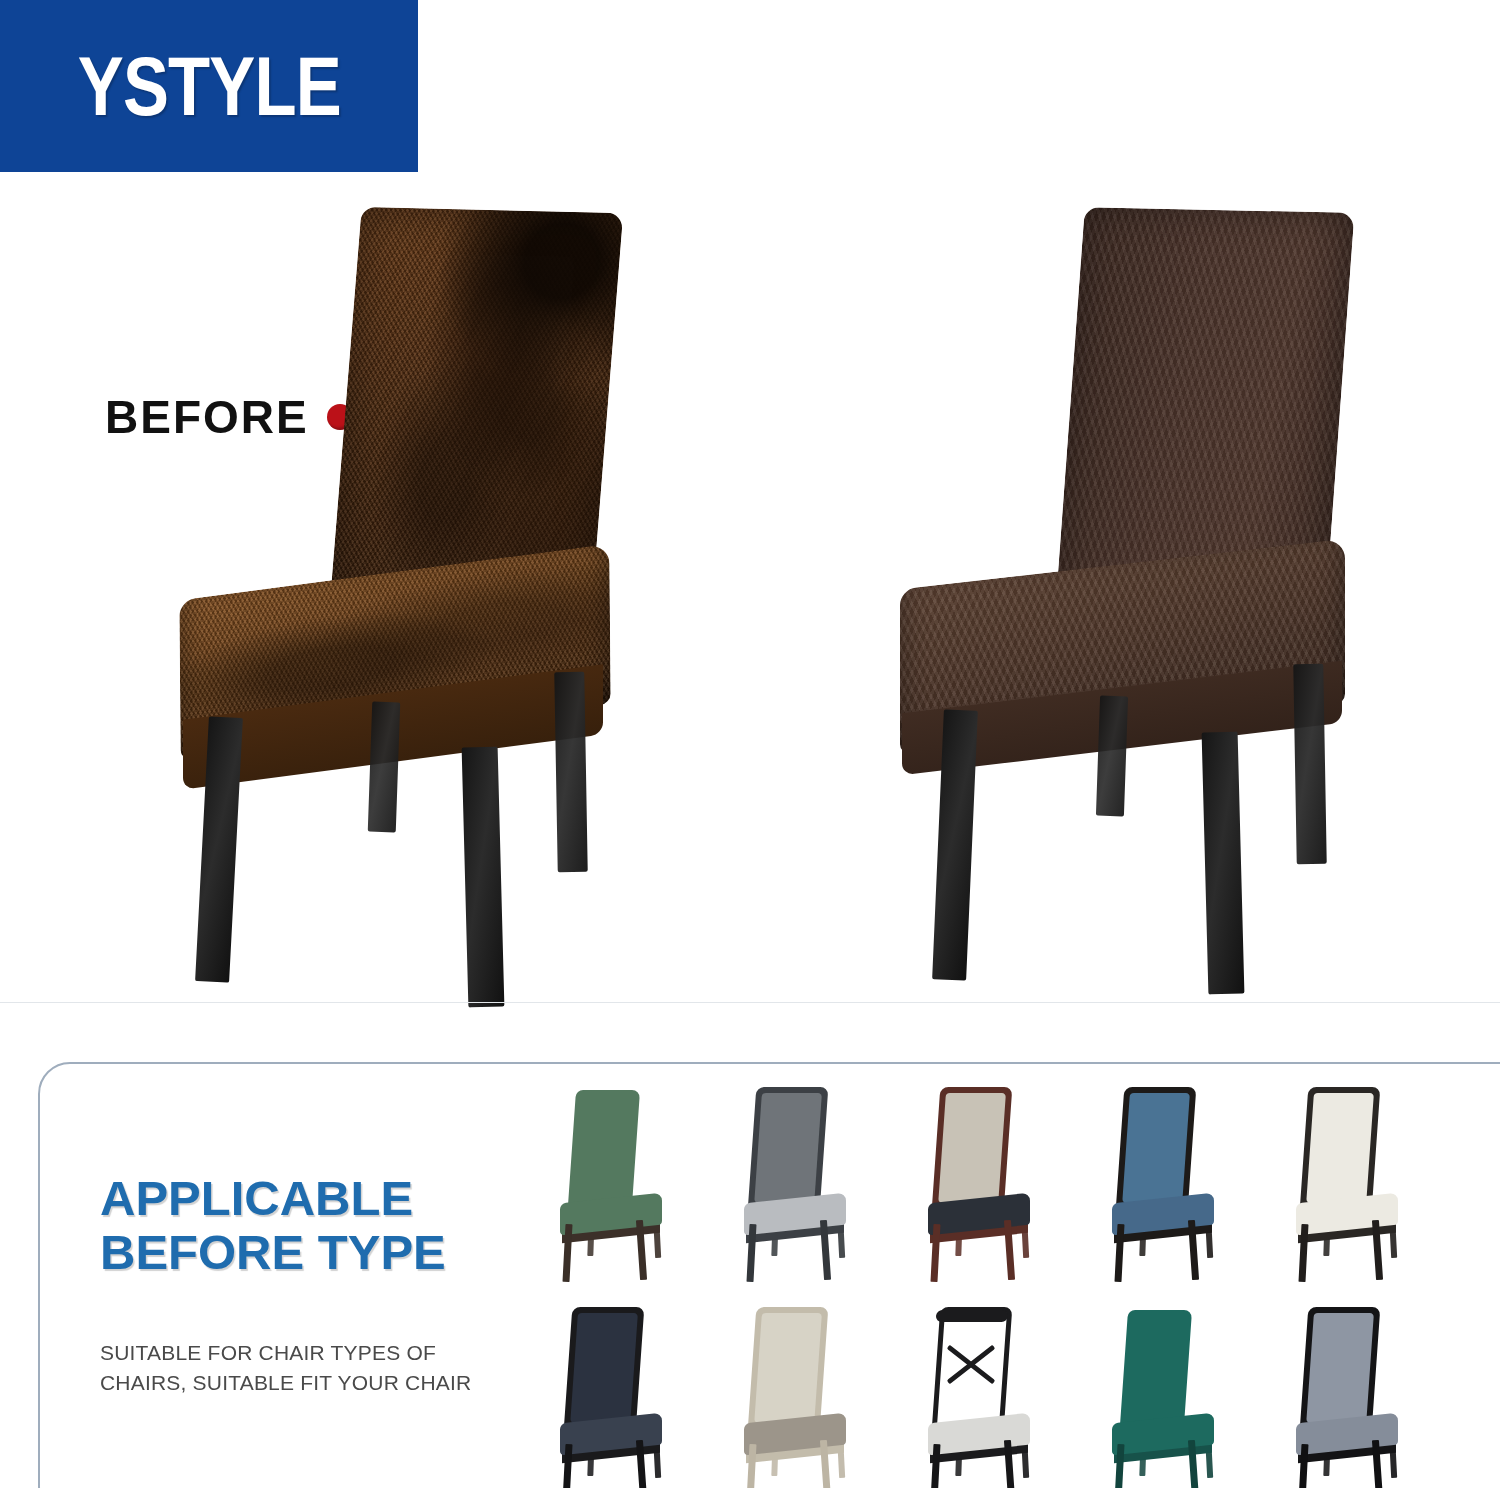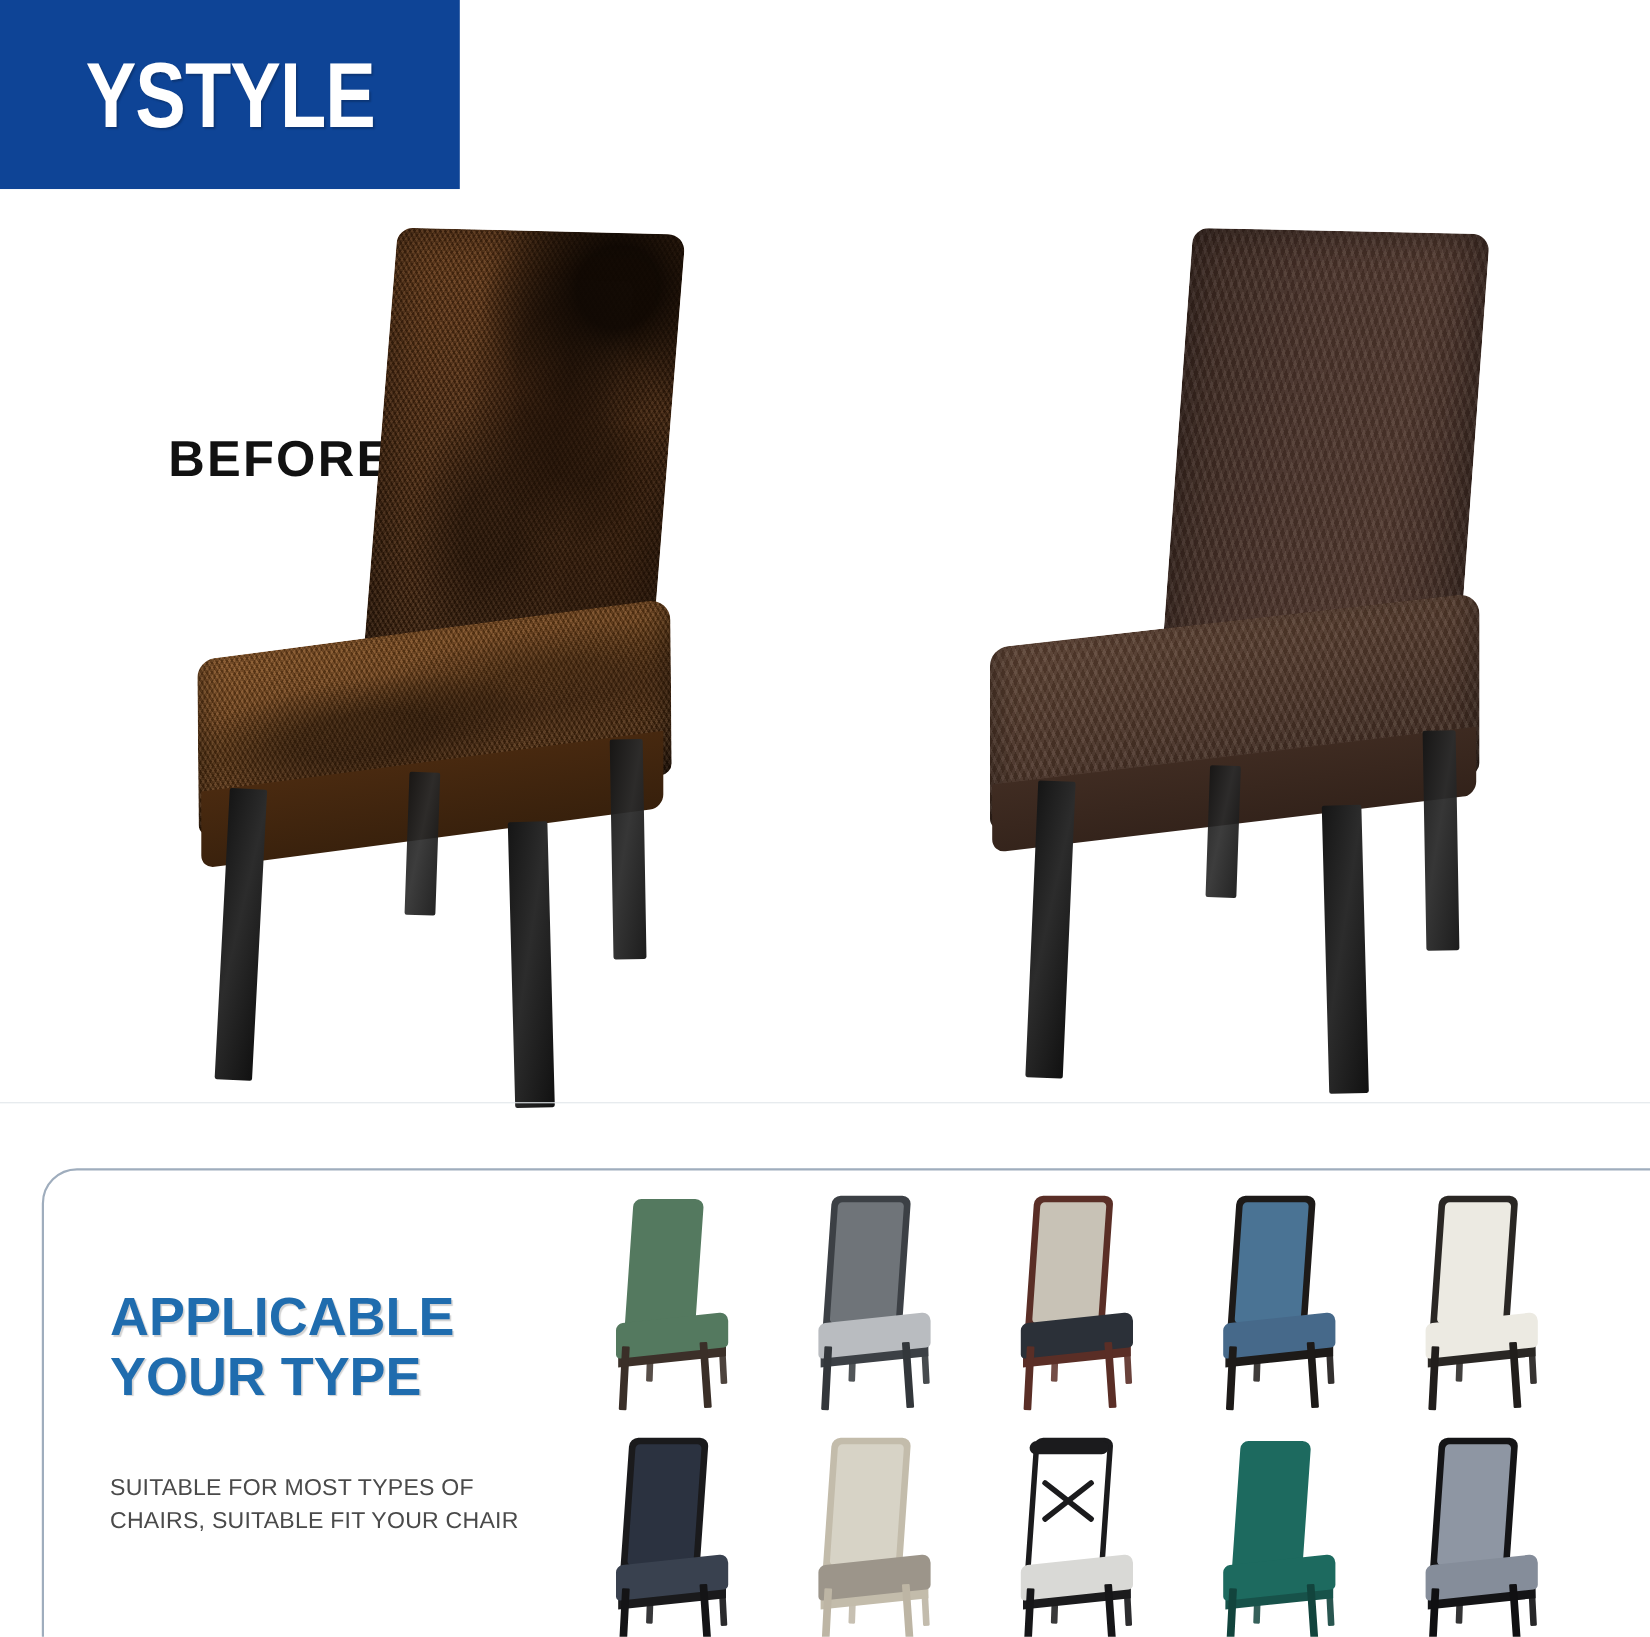--- a/index.html
+++ b/index.html
@@ -64,21 +64,21 @@
   }
   .tag-label {
     font-size:46px; font-weight:bold; color:#111111;
     letter-spacing:2px; line-height:1;
   }
   .tag-dot {
     width:26px; height:26px; border-radius:50%;
     background:#bb1118;
     box-shadow:inset -2px -2px 3px rgba(0,0,0,.3);
   }
-  .tag-before { left:105px; top:222px;margin-left:48px; }
+  .tag-before { left:105px; top:222px; }
 
   
   .chair { position:absolute; }
 
   
   .back {
     position:absolute;
     border-radius:14px 16px 4px 4px;
     overflow:hidden;
   }
@@ -280,24 +280,24 @@
   </div>
 </div>
 
 <div class="separator"></div>
 
 <div class="applicable-box">
 
   <div class="applicable-text">
     <div class="app-title">
       <span>APPLICABLE</span>
-      <span class="l2">YOUR TYPE</span>
+      <span class="l2">BEFORE TYPE</span>
     </div>
     <div class="app-sub">
-      <span>SUITABLE FOR MOST TYPES OF</span>
+      <span>SUITABLE FOR CHAIR TYPES OF</span>
       <span class="l2">CHAIRS, SUITABLE FIT YOUR CHAIR</span>
     </div>
   </div>
 
   <div class="thumb-grid" id="thumb-grid">
       <div class="thumb">
         <div class="mc">
           <div class="mc-leg br" style="background: rgb(58, 47, 40);"></div>
           <div class="mc-leg bl" style="background: rgb(58, 47, 40);"></div>
           <div class="mc-back" style="background: rgb(84, 121, 95);"></div>

